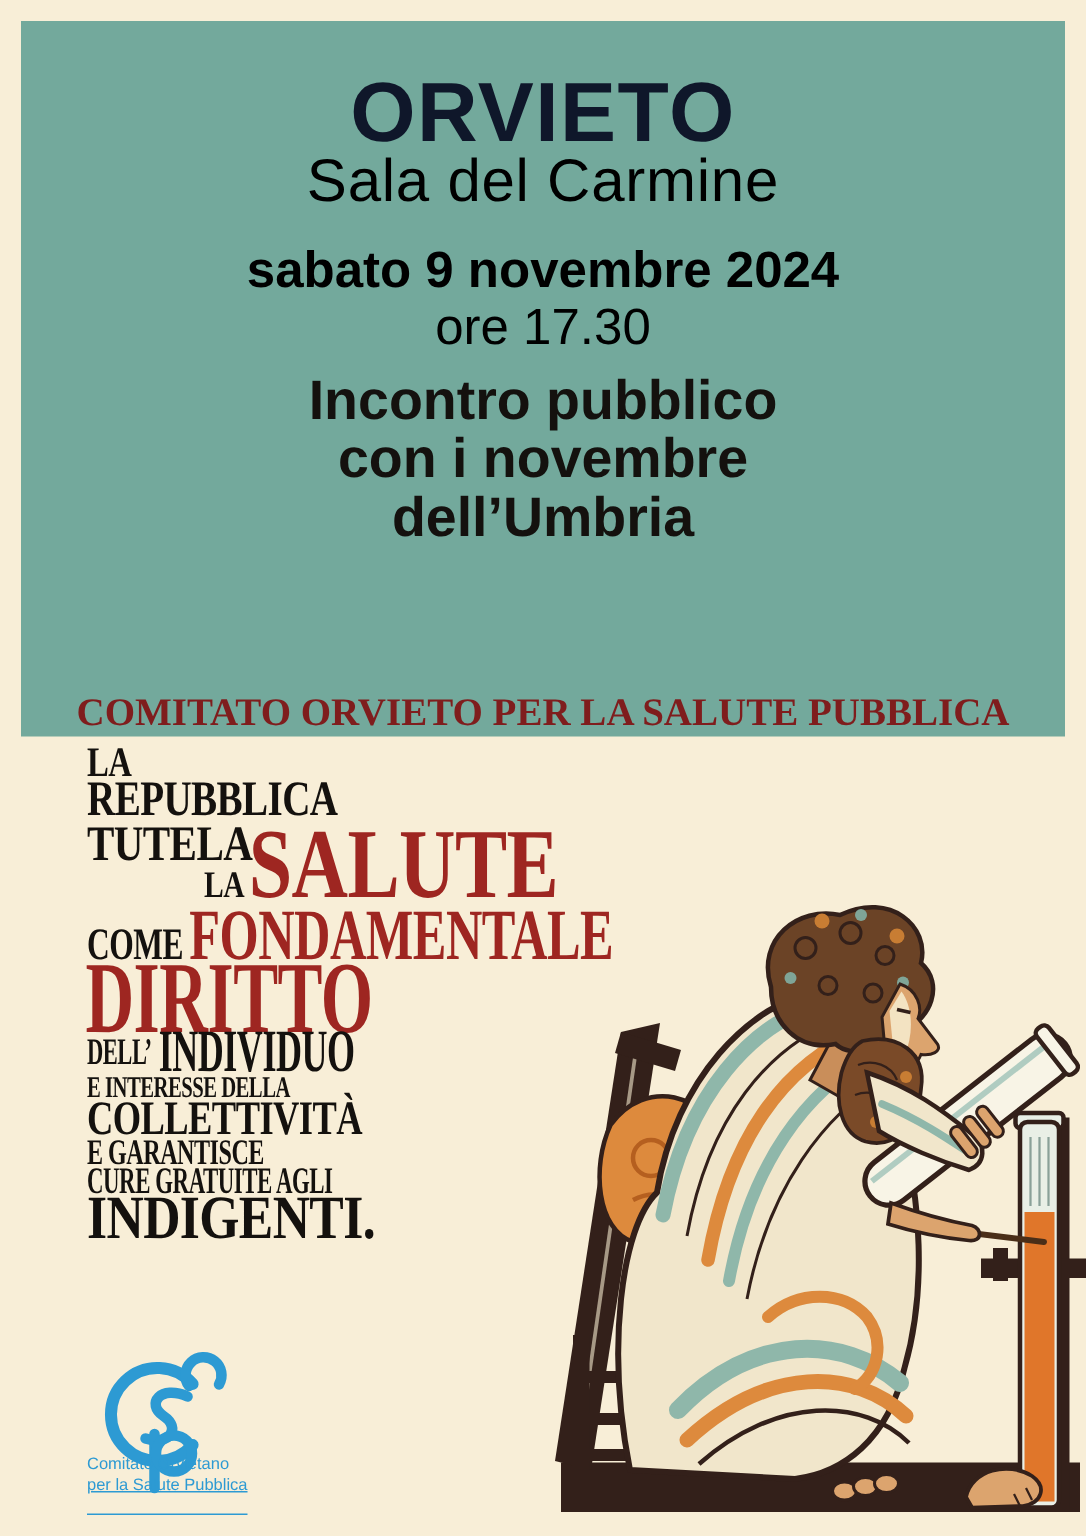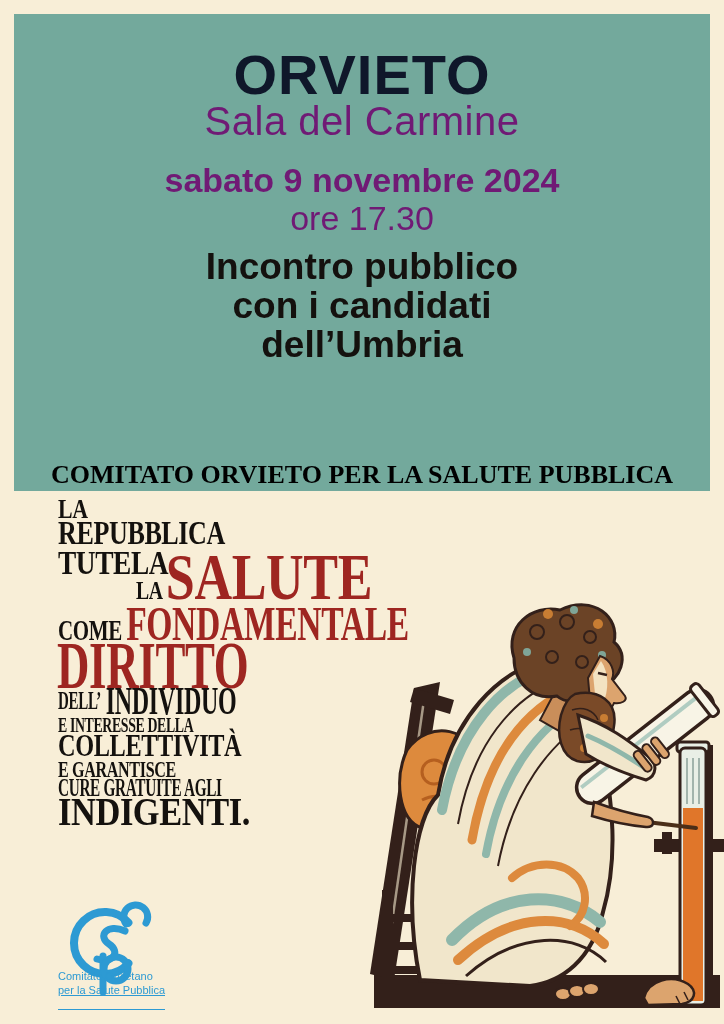--- a/index.html
+++ b/index.html
@@ -2,30 +2,30 @@
 <html><head>
 <meta charset="utf-8">
 <style>
   html,body{margin:0;padding:0;}
   .poster{
     position:relative;width:724px;height:1024px;overflow:hidden;
     background:#f8eed7;font-family:"Liberation Sans",sans-serif;
   }
   
   .panel{position:absolute;left:14px;top:14px;width:696px;height:477px;background:#73a99c;}
-  .hline{position:absolute;left:0;right:0;text-align:center;white-space:nowrap;color:#701a75;}
+  .hline{position:absolute;left:0;right:0;text-align:center;white-space:nowrap;color:#000000;}
   .city{top:28px;font-size:56px;font-weight:bold;color:#0f172a;letter-spacing:1px;}
   .venue{top:85px;font-size:40px;font-weight:normal;letter-spacing:.5px;}
   .date{top:130px;font-size:34px;font-weight:bold;margin-top:17px;}
   .time{top:170px;font-size:34px;font-weight:normal;margin-top:15px;}
   .event{position:absolute;left:0;right:0;top:233px;text-align:center;
          font-size:37px;line-height:39px;font-weight:bold;color:#14110e;}
   .banner{position:absolute;left:0;right:0;top:446px;text-align:center;
           font-family:"Liberation Serif",serif;font-weight:bold;font-size:26px;
-          color:#000000;letter-spacing:0;white-space:nowrap;}
+          color:#7f1d1d;letter-spacing:0;white-space:nowrap;}
   
   .q{position:absolute;font-family:"Liberation Serif",serif;font-weight:bold;
      line-height:1;white-space:nowrap;color:#14110e;letter-spacing:-0.5px;
      transform-origin:left top;}
   .red{color:#9e2621;}
   .src{position:absolute;left:58px;top:832px;font-size:16px;line-height:17px;
        color:#3d5f58;font-family:"Liberation Sans",sans-serif;}
   
   .logo-svg{position:absolute;left:55px;top:898px;}
   .logo-text{position:absolute;left:58px;top:970px;width:140px;text-align:left;
@@ -39,21 +39,21 @@
 
 <div class="poster">
 
   <div class="panel">
     <div class="hline city">ORVIETO</div>
     <div class="hline venue">Sala del Carmine</div>
     <div class="hline date">sabato 9 novembre 2024</div>
     <div class="hline time">ore 17.30</div>
     <div class="event">
       <div>Incontro pubblico</div>
-      <div>con i candidati</div>
+      <div>con i novembre</div>
       <div>dell’Umbria</div>
     </div>
     <div class="banner">COMITATO ORVIETO PER LA SALUTE PUBBLICA</div>
   </div>
 
   <div class="q" style="left:58px;top:495px;font-size:28px;transform:scaleX(.78);">LA</div>
   <div class="q" style="left:58px;top:517px;font-size:33px;transform:scaleX(.79);">REPUBBLICA</div>
   <div class="q" style="left:58px;top:547px;font-size:33px;transform:scaleX(.83);">TUTELA</div>
   <div class="q" style="left:136px;top:544px;font-size:66px;transform:scaleX(.79);">
     <span style="font-size:25px;margin-right:4px;">LA</span><span class="red">SALUTE</span>

